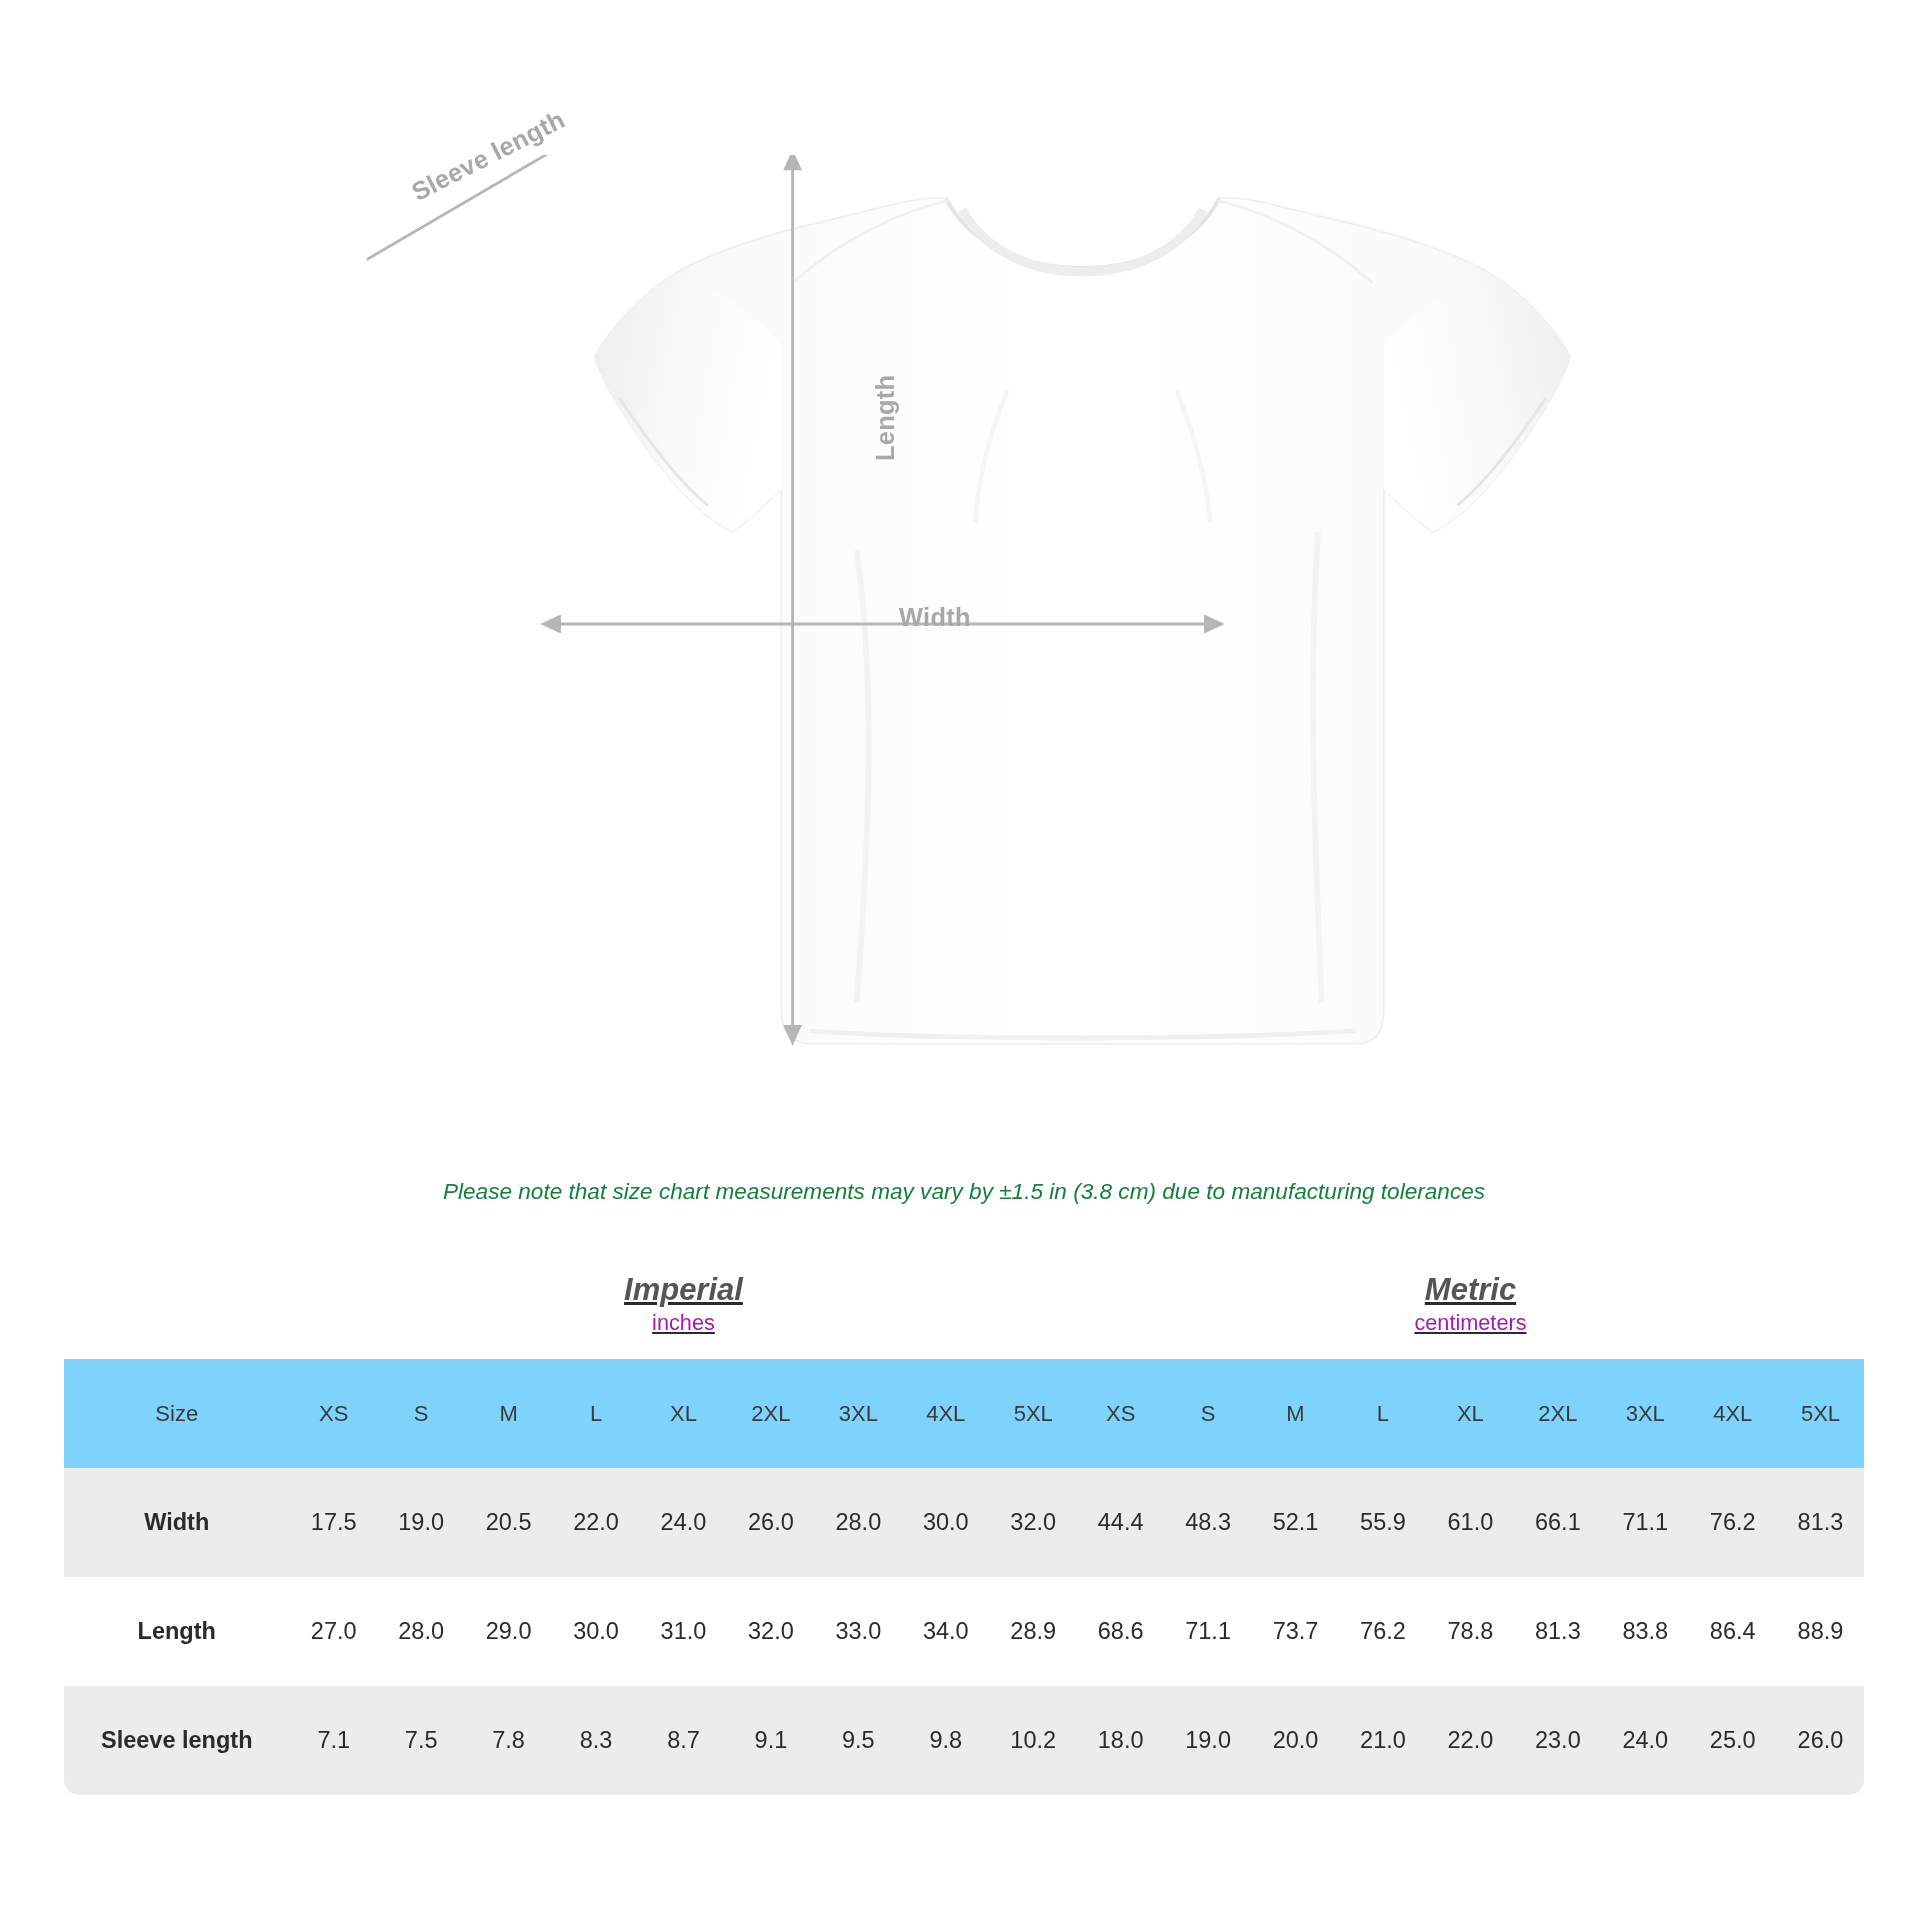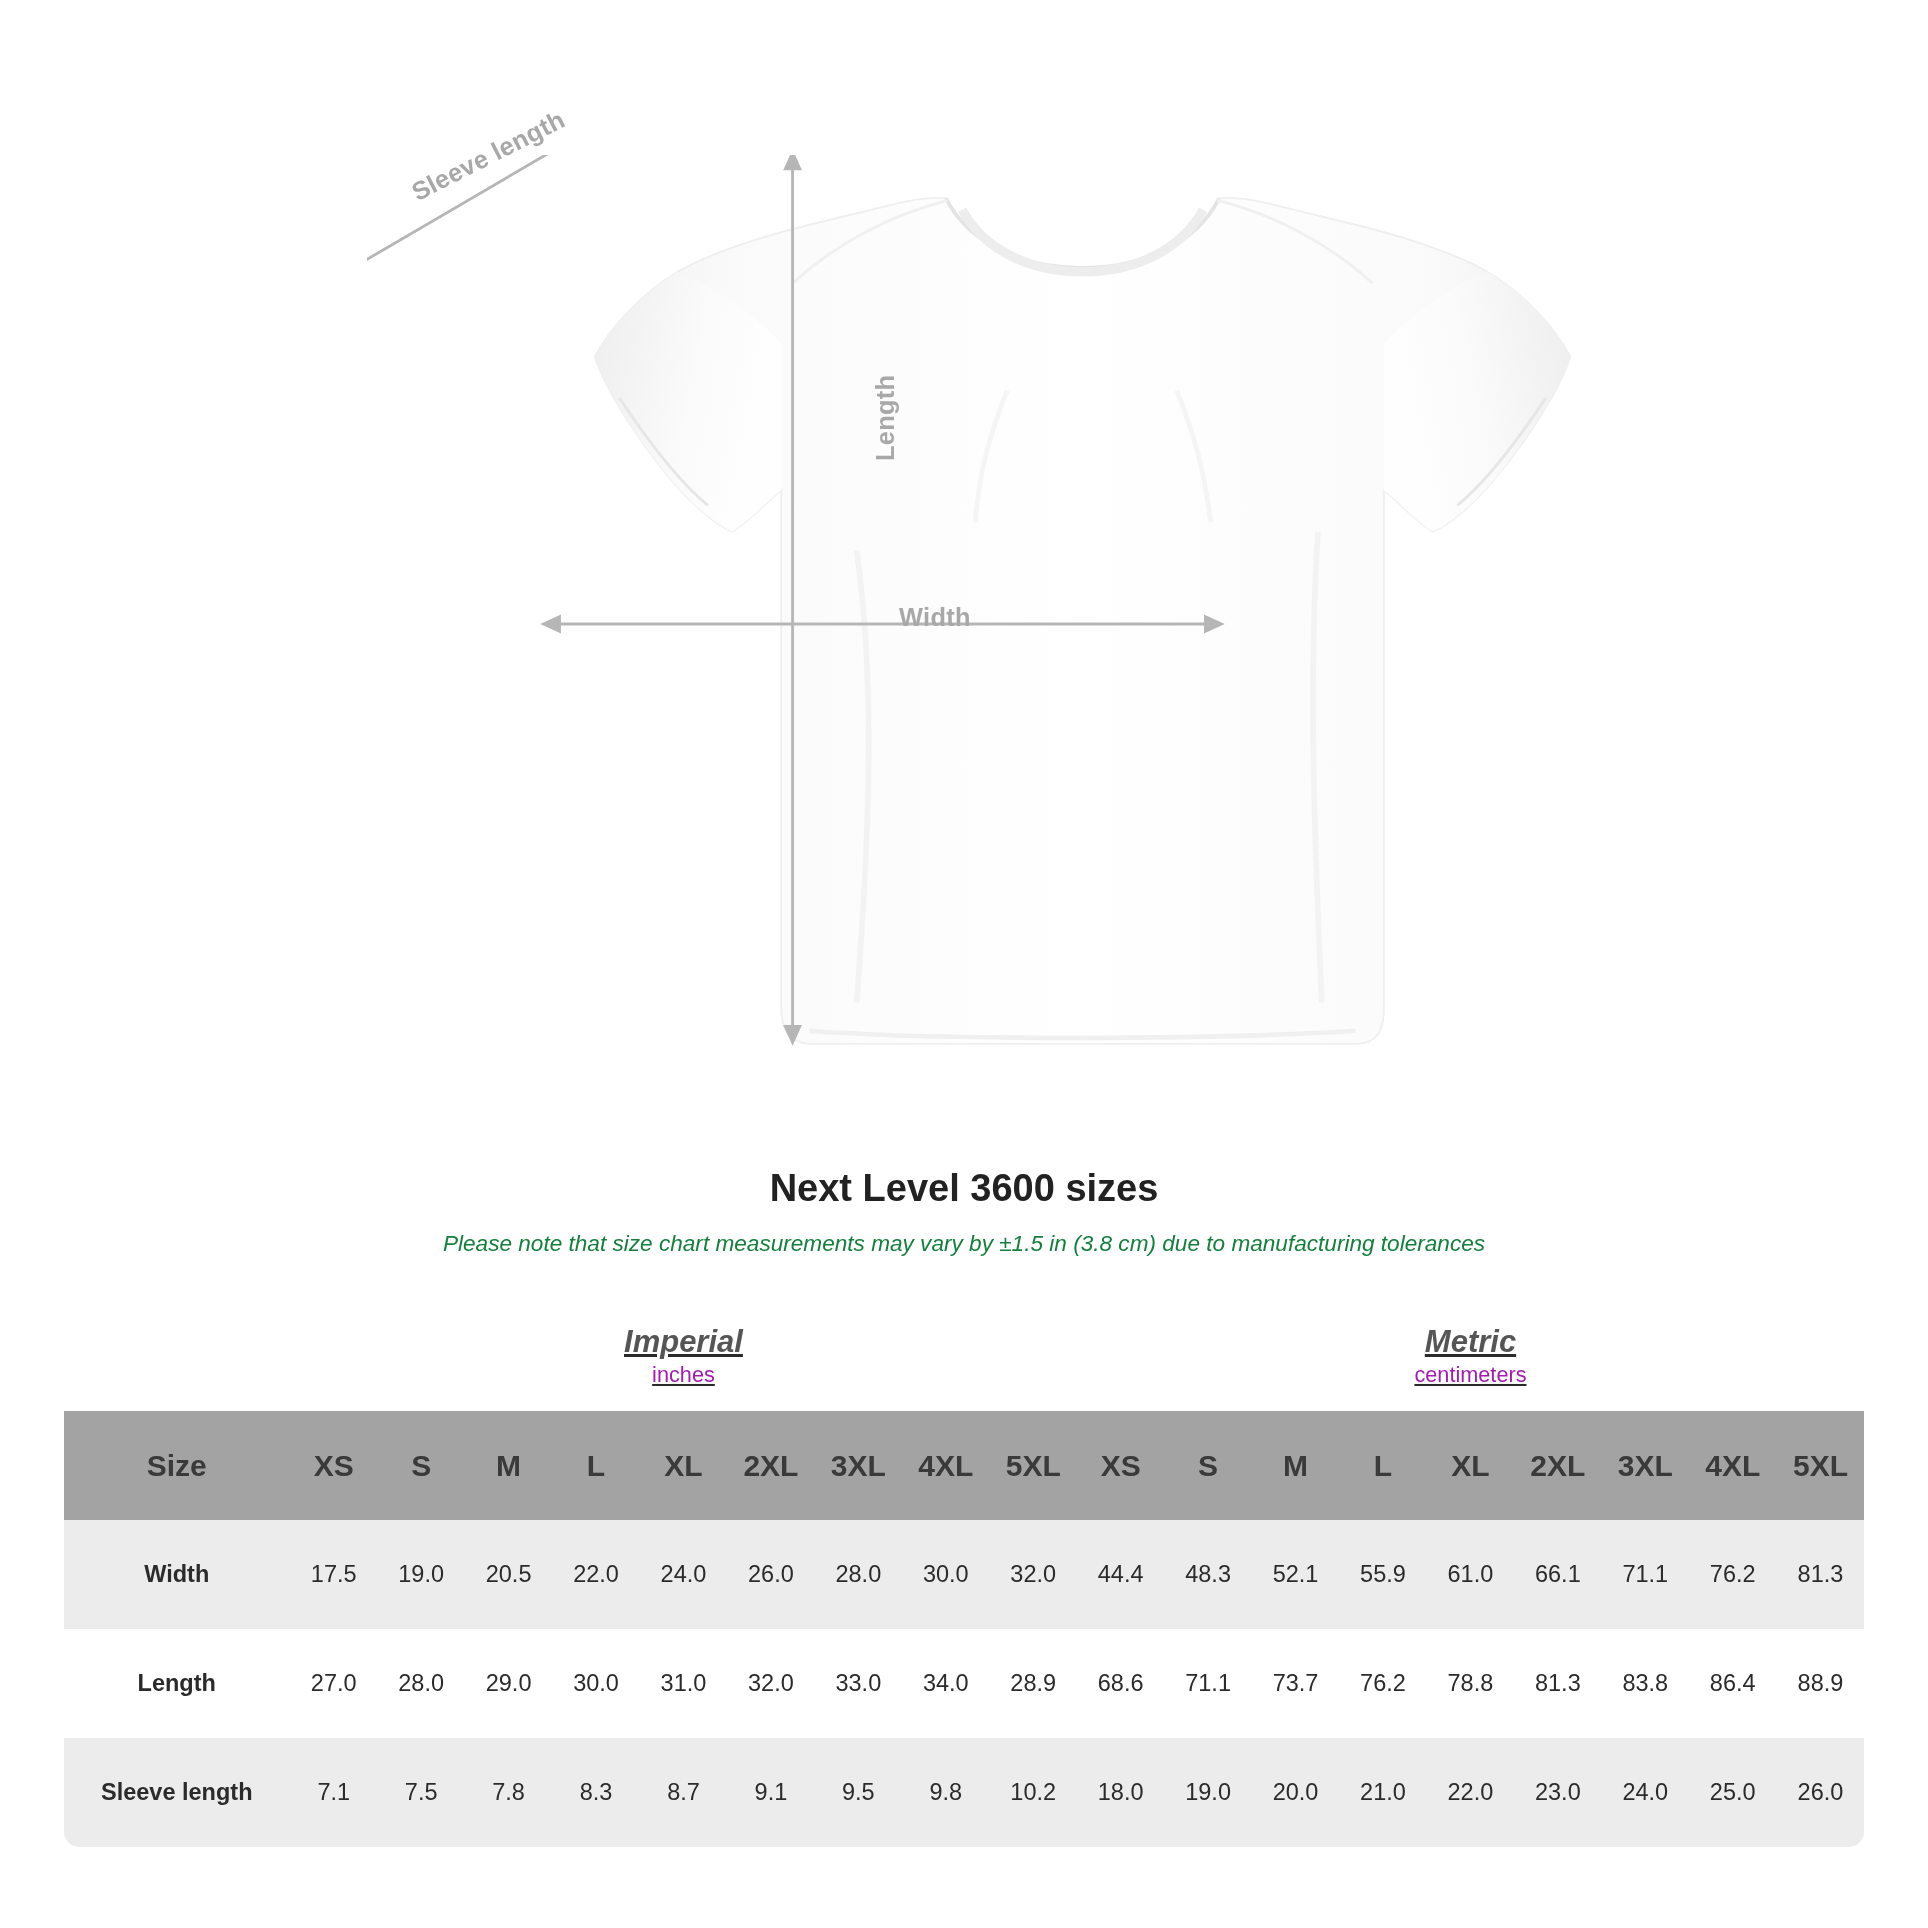--- a/index.html
+++ b/index.html
@@ -123,23 +123,23 @@
   }
   .unit-sub {
     font-size: 21.7px;
     color: #a21caf;
     display: block;
     line-height: 1.35;
   }
 
   tr.row-head td,
   tr.row-head th {
-    background: #a3a3a3;
-    font-weight: bold;
-    font-size: 30px;
+    background: #7dd3fc;
+    font-weight: normal;
+    font-size: 22px;
     color: #3a3a3a;
   }
   tr.row-alt td { background: #ececec; }
   tr.row-plain td { background: #ffffff; }
 
   td.rowlabel {
     font-weight: bold;
     font-size: 24.5px;
     color: #3a3a3a;
   }
@@ -231,21 +231,20 @@
         <polygon points="184,498 206,488 206,508" fill="#b6b6b6"></polygon>
         <polygon points="911,498 889,488 889,508" fill="#b6b6b6"></polygon>
       </svg>
     </div>
 
     <div class="dim-label dim-sleeve">Sleeve length</div>
     <div class="dim-label dim-length">Length</div>
     <div class="dim-label dim-width">Width</div>
   </div>
 
-  <h1 class="chart-title">Next Level 3600 sizes</h1>
   <p class="chart-note">Please note that size chart measurements may vary by ±1.5 in (3.8 cm) due to manufacturing tolerances</p>
 
   <div class="table-wrap">
     <table class="size-table">
       <colgroup>
         <col class="col-label">
       </colgroup>
       <tbody>
         <tr class="unit-head">
           <td></td>

